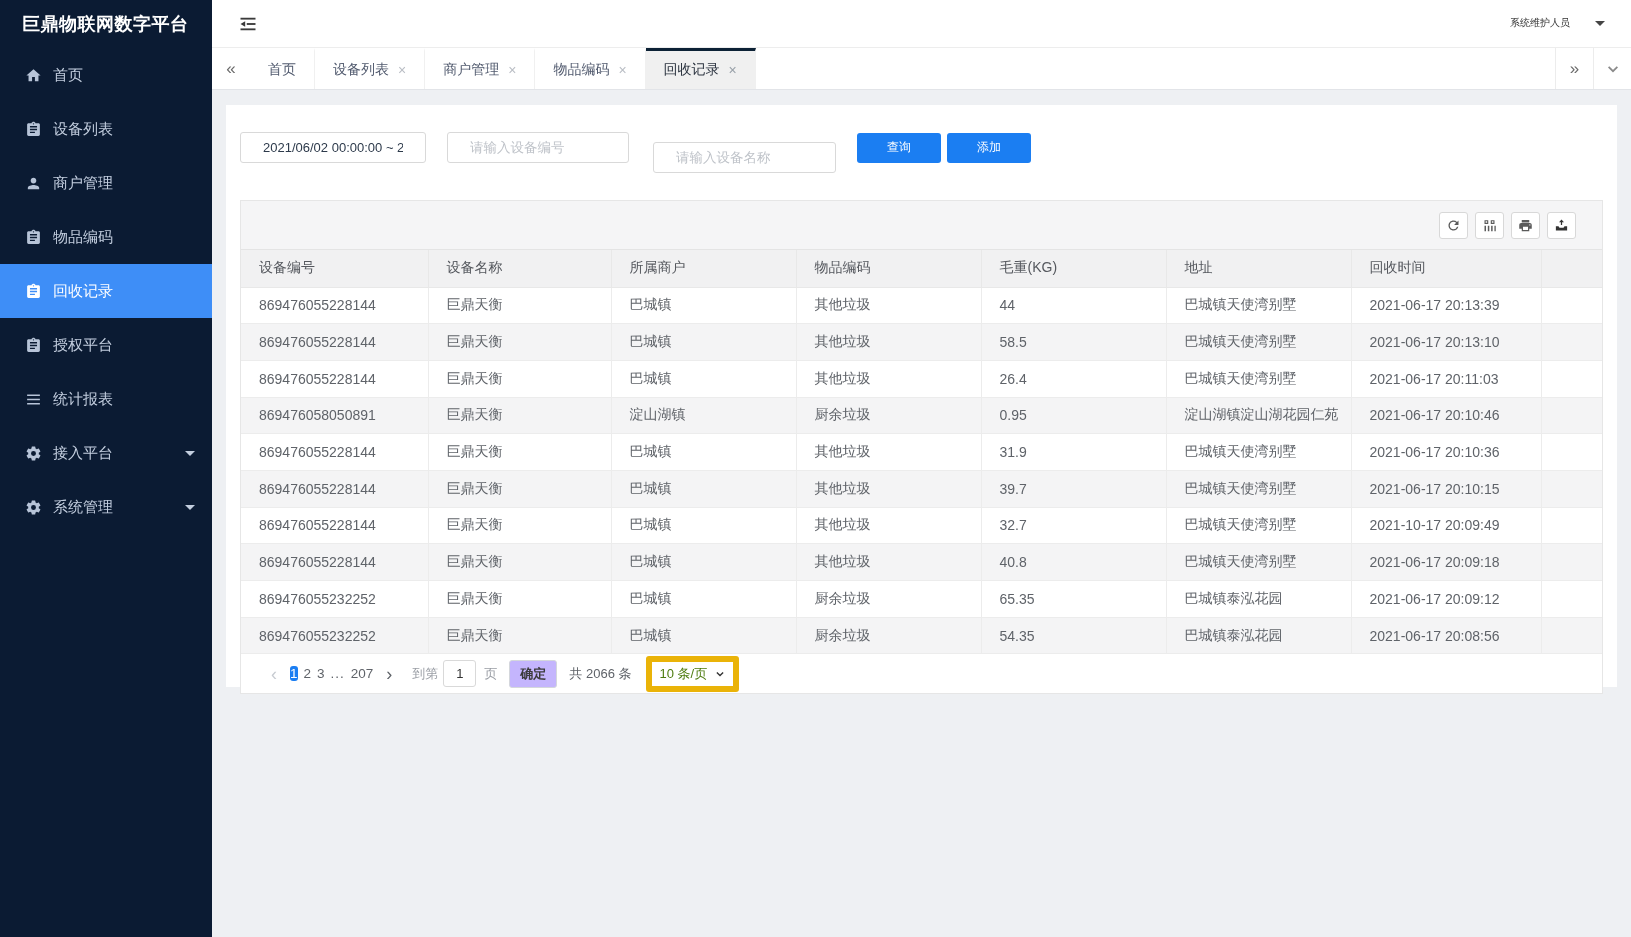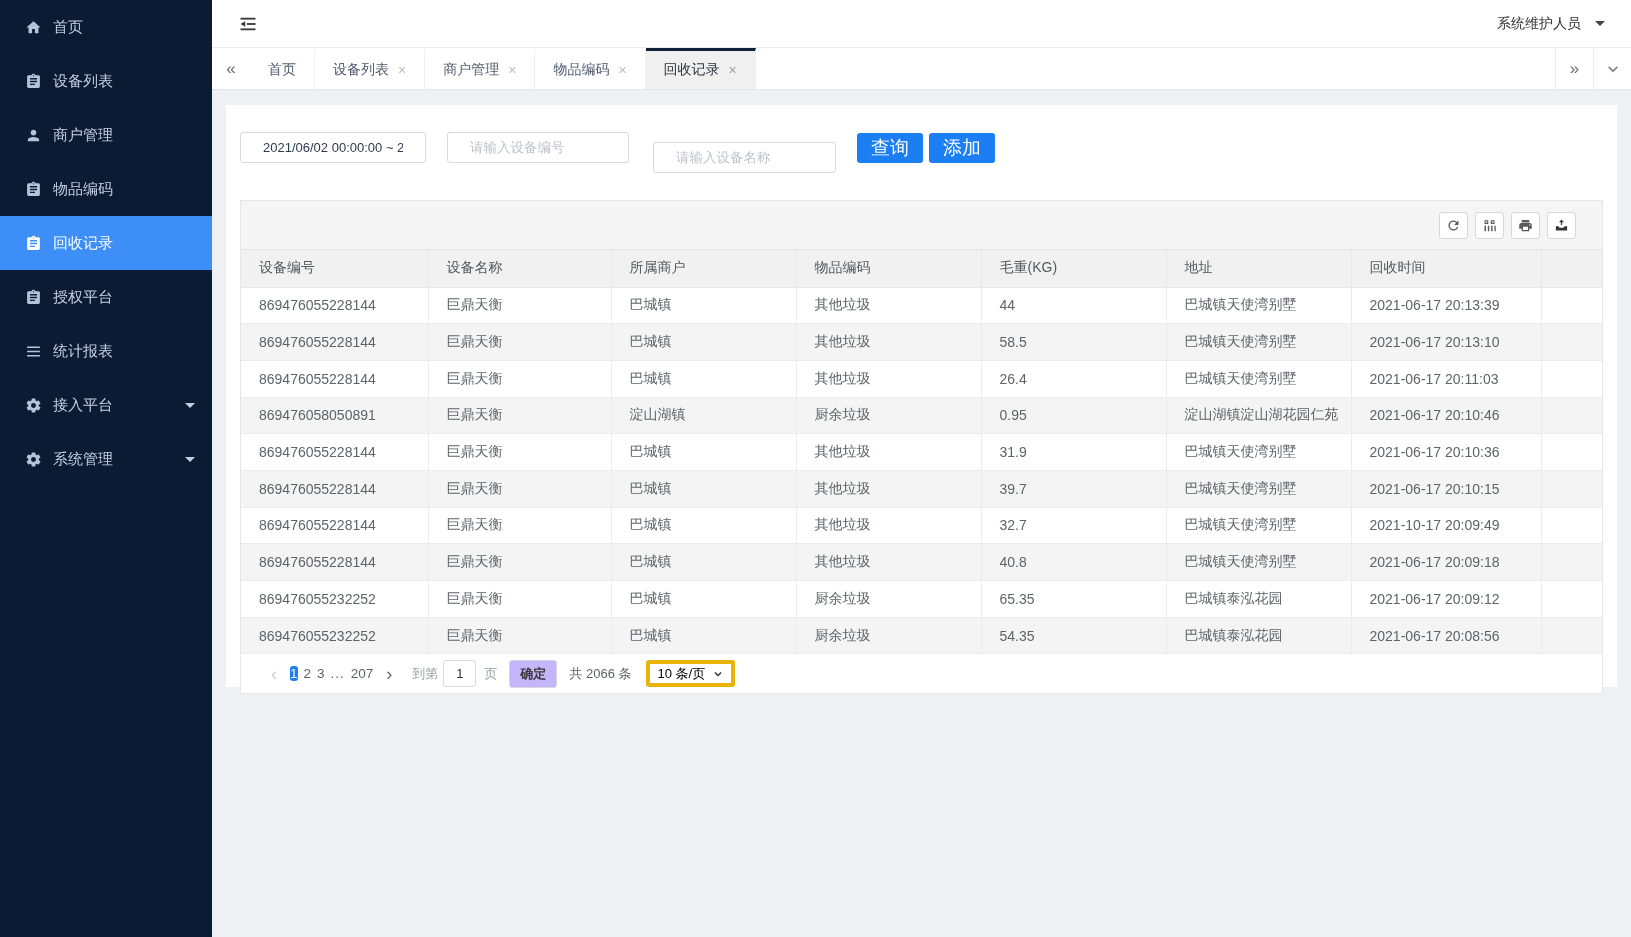--- a/index.html
+++ b/index.html
@@ -14,21 +14,21 @@
   .menu-item svg { width:17px; height:17px; fill:#b7c4d8; flex:none; }
   .menu-item.active { background:#3e8ef7; color:#fff; }
   .menu-item.active svg { fill:#fff; }
   .mi-caret { position:absolute; right:17px; top:50%; margin-top:-2px; width:0; height:0; border:5px solid transparent; border-top-color:#c3cedf; }
 
   
   .main { position:absolute; left:212px; top:0; right:0; bottom:0; }
   .topbar { height:48px; background:#fff; display:flex; align-items:center; justify-content:space-between; padding:0 26px; border-bottom:1px solid #ededed; }
   .collapse-btn { width:22px; height:22px; cursor:pointer; display:flex; align-items:center; }
   .collapse-btn svg { width:20px; height:20px; fill:#3a3a3a; }
-  .user-box { display:flex; align-items:center; gap:14px; color:#333; font-size:14px; cursor:pointer; }
+  .user-box { display:flex; align-items:flex-start; gap:25px; color:#333; font-size:10px; cursor:pointer; }
   .caret-down { width:0; height:0; border:5px solid transparent; border-top-color:#454545; margin-top:5px; }
 
   
   .tabbar { height:42px; background:#fff; border-bottom:1px solid #e2e4e8; display:flex; align-items:stretch; }
   .tab-nav { width:38px; display:flex; align-items:center; justify-content:center; color:#6b6b6b; font-size:17px; cursor:pointer; flex:none; }
   .tab-nav.b-left { border-left:1px solid #ececec; }
   .tab-nav svg { width:14px; height:14px; stroke:#8a8a8a; fill:none; stroke-width:2; }
   .tabs { display:flex; align-items:stretch; flex:1; }
   .tab { display:flex; align-items:center; padding:0 18px; font-size:14px; color:#515a6e; cursor:pointer; border-right:1px solid #f0f0f0; border-top:3px solid transparent; gap:9px; }
   .tab.active { background:#f0f0f0; border-top-color:#0c2135; color:#2c3440; }
@@ -38,21 +38,21 @@
   
   .content { position:absolute; top:91px; left:0; right:0; bottom:0; background:#eef0f3; padding:14px; }
   .card { background:#fff; width:1391px; height:582px; padding:14px; }
 
   .filter-row { display:flex; align-items:center; margin:3px 0 27px 0; }
   .inp { height:31px; border:1px solid #d9d9d9; border-radius:3px; padding:0 22px; font-size:13px; color:#2d3a4b; outline:none; font-family:inherit; }
   .inp::placeholder { color:#bfc3c9; font-size:13.5px; }
   .inp.date { width:186px; margin-right:21px; }
   .inp.no2 { width:182px; margin-right:24px; }
   .inp.no3 { width:183px; margin-right:21px;margin-top:20px; }
-  .btn { height:30px; border:none; border-radius:3px; background:#1b7ef2; color:#fff; font-size:19px; padding:0 14px; cursor:pointer; font-family:inherit; }
+  .btn { height:30px; border:none; border-radius:3px; background:#1b7ef2; color:#fff; font-size:12px; padding:0 30px; cursor:pointer; font-family:inherit; }
   .btn.query { margin-right:6px; }
 
   
   .table-wrap { border:1px solid #e6e6e6; }
   .table-toolbar { height:49px; background:#f5f5f6; border-bottom:1px solid #e4e4e4; display:flex; align-items:center; justify-content:flex-end; gap:7px; padding-right:26px; }
   .tool-btn { width:29px; height:27px; background:#fff; border:1px solid #d8d8d8; border-radius:3px; display:flex; align-items:center; justify-content:center; cursor:pointer; }
   .tool-btn svg { width:15px; height:15px; fill:#5a5a5a; }
   .tool-btn svg.dark { fill:#333; }
 
   table { width:100%; border-collapse:collapse; table-layout:fixed; }
@@ -66,29 +66,30 @@
   .pg-arrow { font-size:18px; color:#5f6369; padding:0 10px; cursor:pointer; line-height:1; }
   .pg-arrow.disabled { color:#c7cbd1; }
   .pg-num { min-width:27px; height:27px; line-height:27px; text-align:center; margin:0 3px; border-radius:3px; cursor:pointer; font-size:13.5px; }
   .pg-num.active { background:#1b7ef2; color:#fff; }
   .pg-num.ellipsis { cursor:default; letter-spacing:1px; }
   .pg-muted { color:#9a9ea5; margin:0 5px 0 10px; }
   .pg-muted.unit { margin:0 12px 0 8px; }
   .pg-input { width:33px; height:27px; border:1px solid #d9d9d9; border-radius:3px; text-align:center; font-size:13px; color:#333; outline:none; font-family:inherit; }
   .pg-confirm { height:28px; padding:0 10px; background:#c4b5fd; border:1px solid #d4d7dc; border-radius:3px; font-weight:bold; font-size:13px; color:#3a3a3a; cursor:pointer; margin-right:12px; font-family:inherit; }
   .pg-total { margin-right:14px; }
-  .pg-select { height:27px; border:4px solid #eab308; border-radius:3px; display:inline-flex; align-items:center; gap:8px; padding:0 8px; cursor:pointer; color:#000000; }
+  .pg-select { height:36px; border:6px solid #eab308; border-radius:3px; display:inline-flex; align-items:center; gap:8px; padding:0 8px; cursor:pointer; color:#4d7c0f; }
   .pg-select svg { width:10px; height:10px; stroke:#333; fill:none; stroke-width:2.2; }
 </style>
 </head>
 <body>
 
 <div class="app">
 
   <aside class="sidebar">
+    <div class="brand">巨鼎物联网数字平台</div>
     <nav class="menu">
         <div class="menu-item">
           <svg viewBox="0 0 24 24">
             <path d="M10 20v-6h4v6h5v-8h3L12 3 2 12h3v8z"></path>
           </svg>
           <span>首页</span>
         </div>
         <div class="menu-item">
           <svg viewBox="0 0 24 24">
             <path d="M19 3h-4.18C14.4 1.84 13.3 1 12 1c-1.3 0-2.4.84-2.82 2H5c-1.1 0-2 .9-2 2v14c0 1.1.9 2 2 2h14c1.1 0 2-.9 2-2V5c0-1.1-.9-2-2-2zm-7 0c.55 0 1 .45 1 1s-.45 1-1 1-1-.45-1-1 .45-1 1-1zm2 14H7v-2h7v2zm3-4H7v-2h10v2zm0-4H7V7h10v2z"></path>

